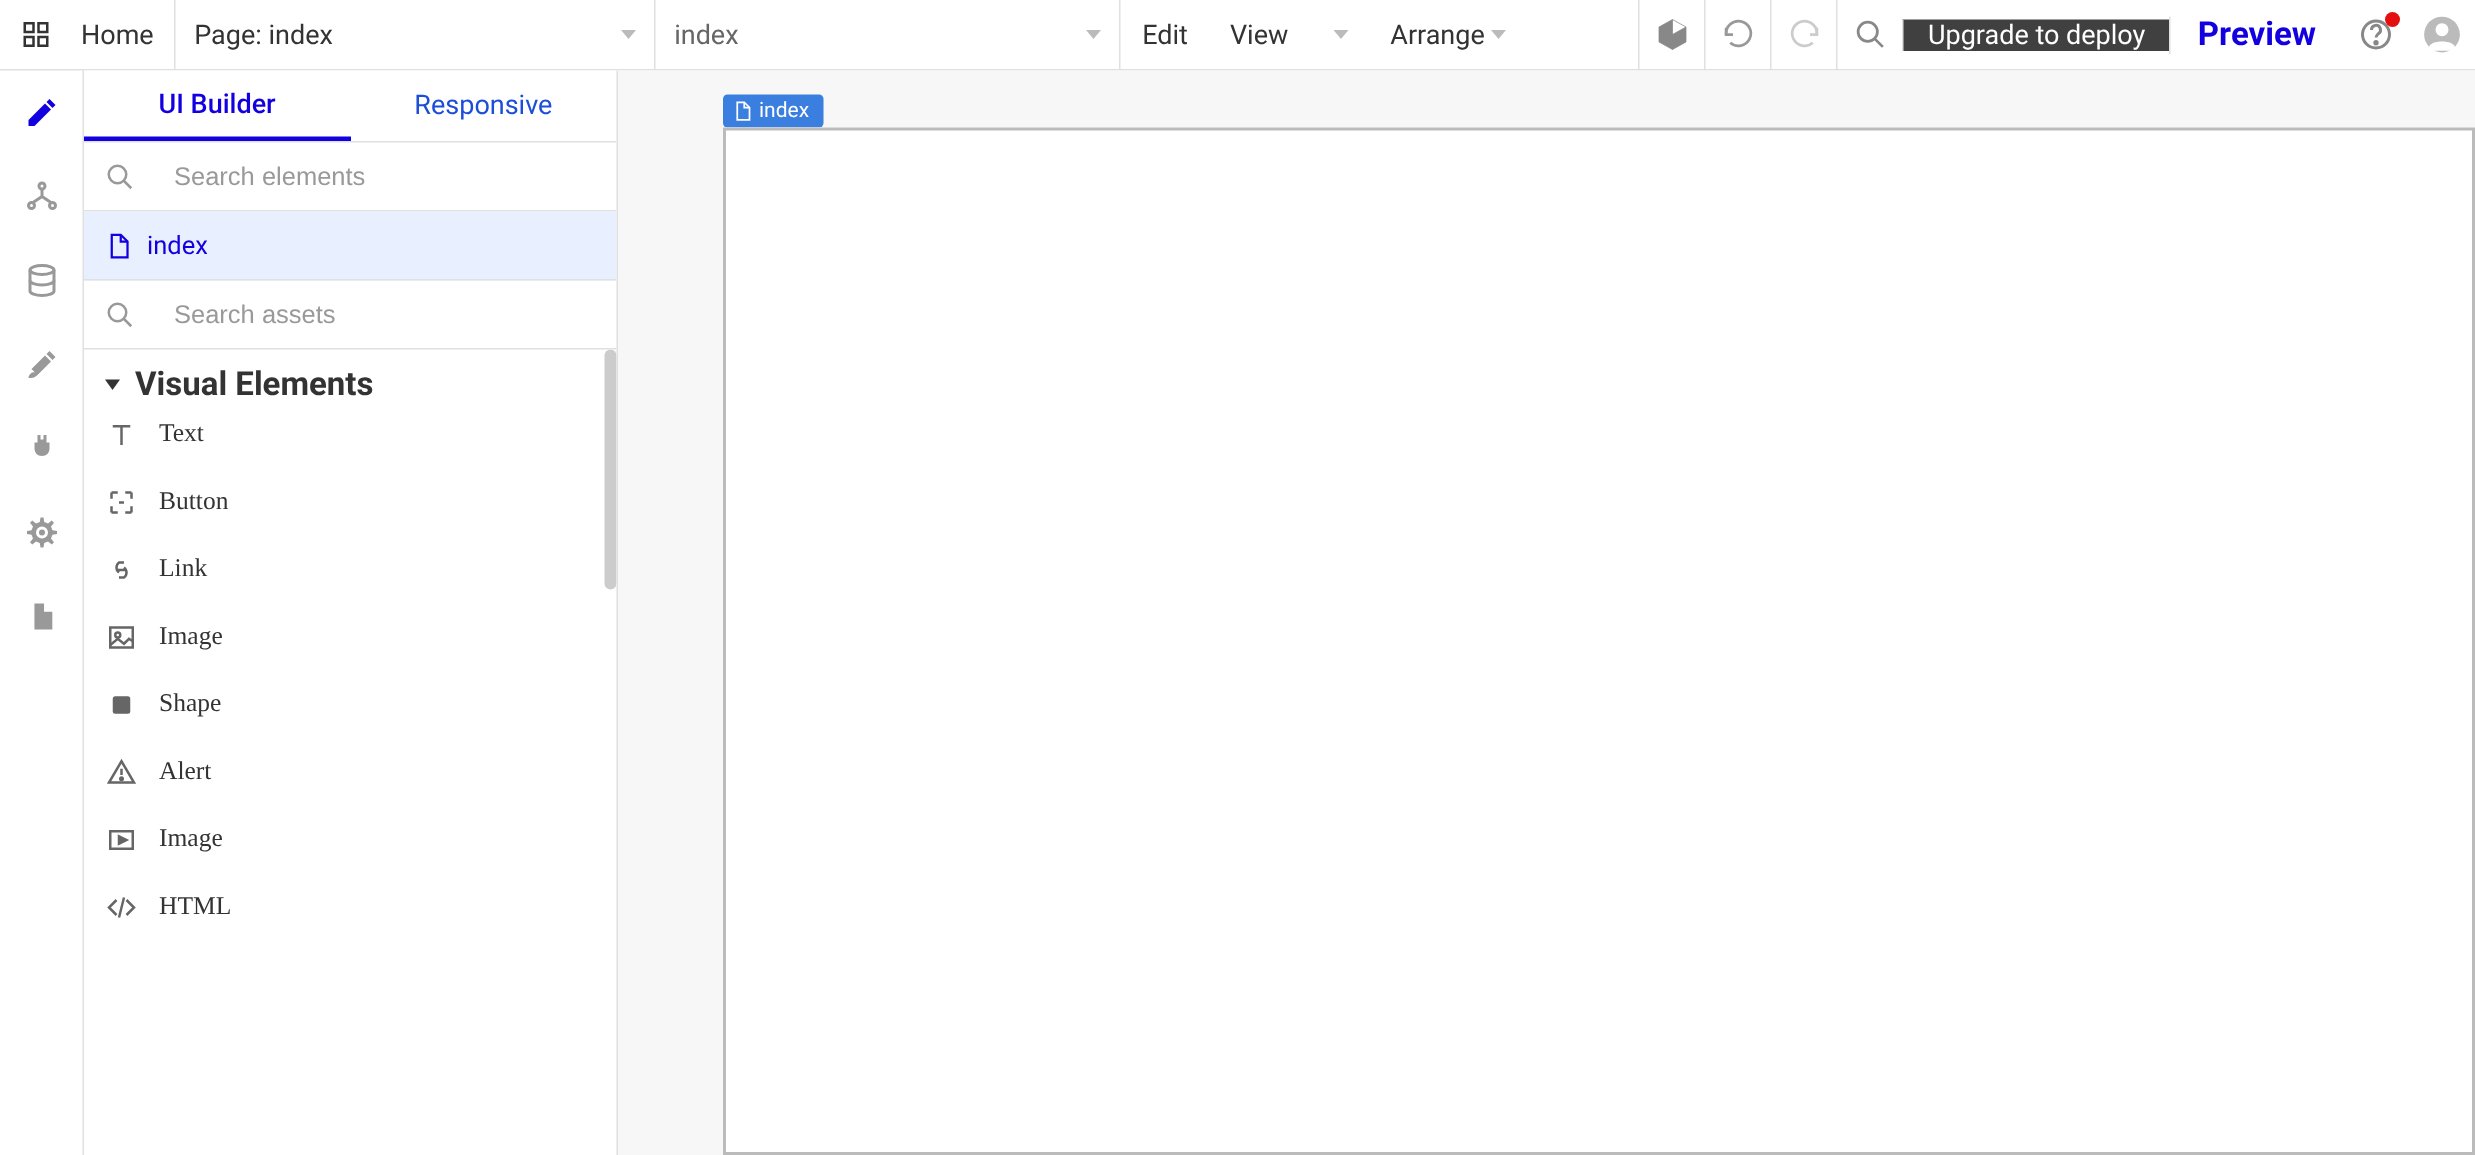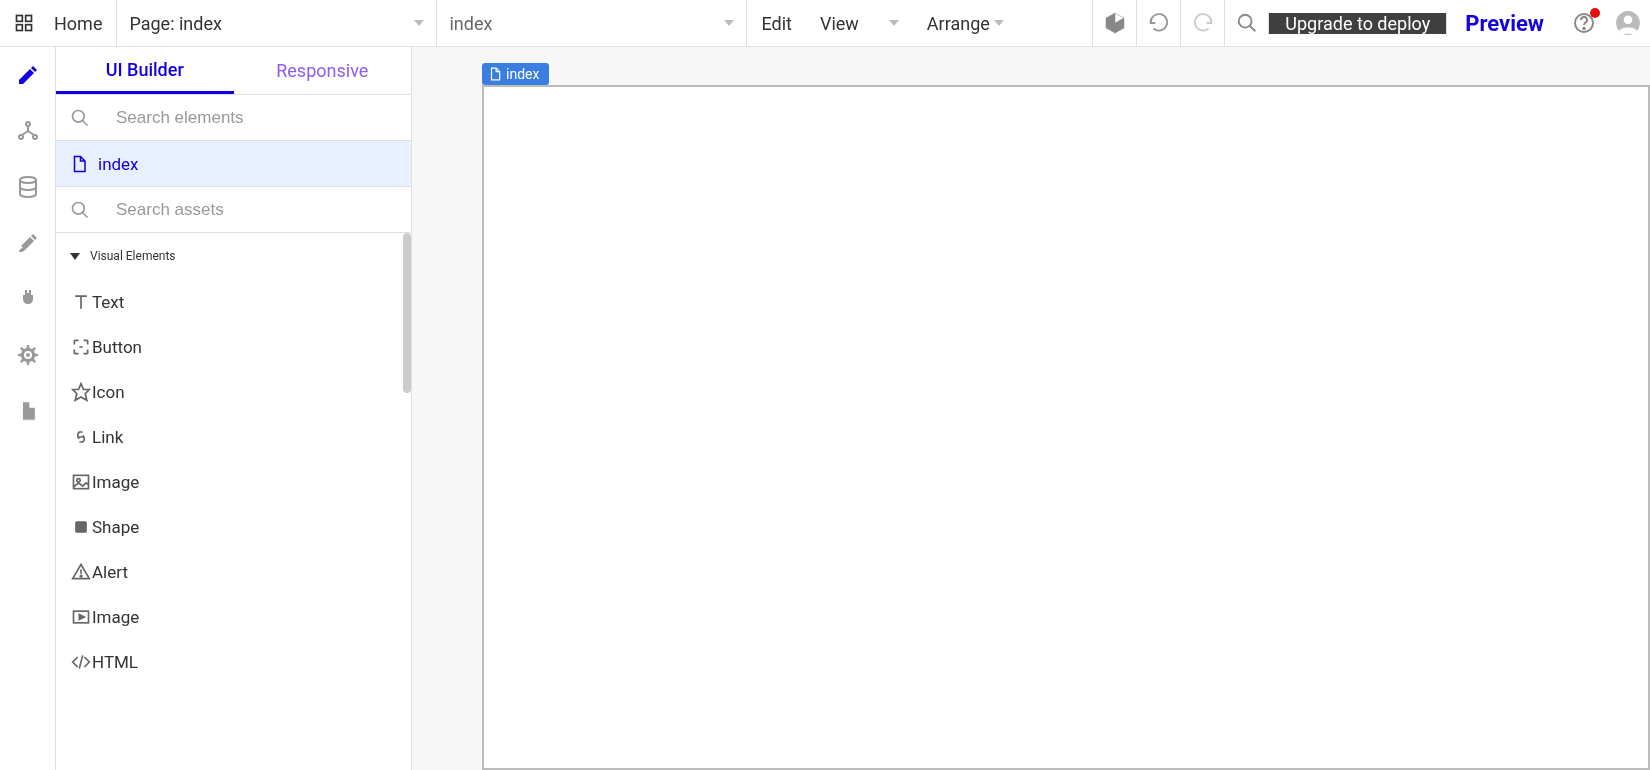--- a/index.html
+++ b/index.html
@@ -144,21 +144,21 @@
       height: 48px;
       border-bottom: 1px solid #e0e0e0;
     }
     .tab {
       flex: 1;
       display: flex;
       align-items: center;
       justify-content: center;
       font-size: 18px;
       cursor: pointer;
-      color: #8b5cf6;
+      color: #1d4ed8;
     }
     .tab.active {
       color: #1300e0;
       border-bottom: 3px solid #1300e0;
       font-weight: 500;
     }
     .search-row {
       height: 46px;
       display: flex;
       align-items: center;
@@ -204,32 +204,33 @@
     .tree-item.selected {
       background: #e8efff;
       color: #1300e0;
     }
     .section-header {
       height: 46px;
       display: flex;
       align-items: center;
       padding: 0 14px;
       gap: 10px;
-      font-weight: 400;
-      font-size: 12px;
+      font-weight: 700;
+      font-size: 22px;
       cursor: pointer;
       text-align: right;
     }
     .element-item {
       height: 45px;
       display: flex;
-      align-items: center;
-      padding: 0 14px;
+      padding: 0 14px;
+      gap: 14px;
       font-size: 17px;
       cursor: grab;
+      font-family: Liberation Serif, serif;
     }
     .element-icon {
       width: 22px;
       height: 22px;
       display: flex;
       align-items: center;
       justify-content: center;
       color: #666;
     }
     .scrollable {
@@ -497,28 +498,20 @@
         <span class="element-icon">
           <svg width="20" height="20" viewBox="0 0 24 24" fill="none" stroke="#666" stroke-width="2">
               <path d="M4 4 L9 4 M15 4 L20 4 M4 4 L4 9 M20 4 L20 9 M4 15 L4 20 M20 15 L20 20 M4 20 L9 20 M15 20 L20 20 M10 12 L14 12"></path>
             </svg>
         </span>
         <span>Button</span>
       </div>
       <div class="element-item">
         <span class="element-icon">
           <svg width="20" height="20" viewBox="0 0 24 24" fill="none" stroke="#666" stroke-width="2">
-              <polygon points="12,2 15,9 22,9 17,14 19,22 12,18 5,22 7,14 2,9 9,9"></polygon>
-            </svg>
-        </span>
-        <span>Icon</span>
-      </div>
-      <div class="element-item">
-        <span class="element-icon">
-          <svg width="20" height="20" viewBox="0 0 24 24" fill="none" stroke="#666" stroke-width="2">
               <path d="M10 14 A5 5 0 0 1 10 6 L14 6 M14 10 A5 5 0 0 1 14 18 L10 18 M8 12 L16 12"></path>
             </svg>
         </span>
         <span>Link</span>
       </div>
       <div class="element-item">
         <span class="element-icon">
           <svg width="20" height="20" viewBox="0 0 24 24" fill="none" stroke="#666" stroke-width="2">
               <rect x="3" y="4" width="18" height="16"></rect>
               <circle cx="9" cy="10" r="2"></circle>

